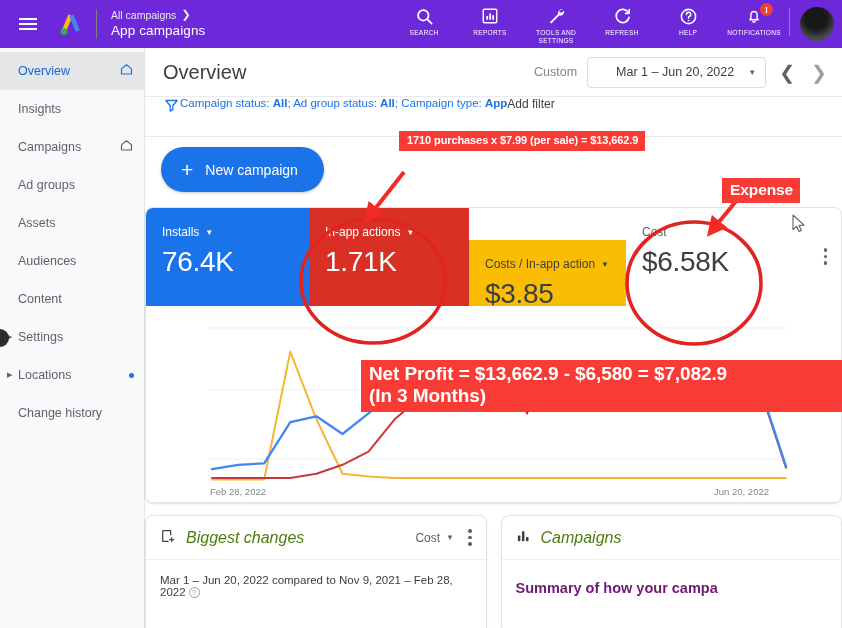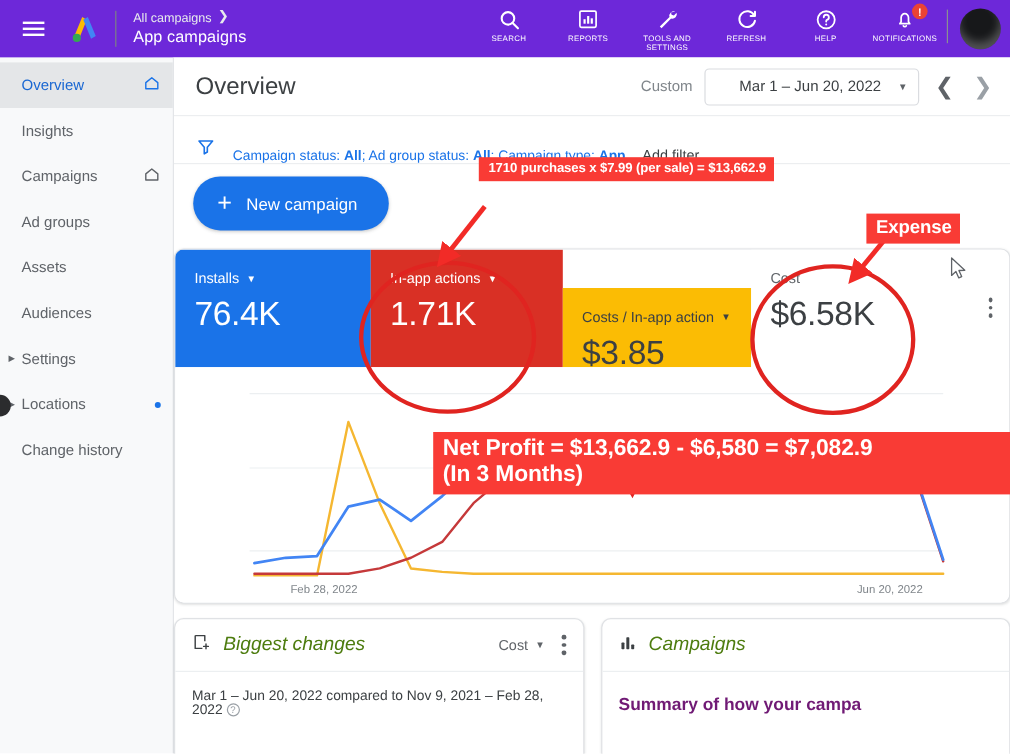--- a/index.html
+++ b/index.html
@@ -62,22 +62,22 @@
   .page-title { font-size: 20px; color: #3c4043; font-weight: 400; }
   .date-wrap { margin-left: auto; display: flex; align-items: center; gap: 10px; }
   .custom-lbl { font-size: 12.5px; color: #80868b; }
   .date-box { border: 1px solid #dadce0; border-radius: 4px; height: 31px; min-width: 153px;
     display: flex; align-items: center; justify-content: space-between; padding: 0 9px 0 28px;
     font-size: 12.5px; color: #3c4043; cursor: pointer; gap: 14px; }
   .date-box .tri { font-size: 8px; color: #5f6368; }
   .nav-arrow { font-size: 19px; color: #9aa0a6; cursor: pointer; padding: 0 3px; font-family: "DejaVu Sans", sans-serif; }
   .nav-arrow.prev { color: #5f6368; }
 
-  .filter-bar { height: 40px; display: flex; align-items: flex-end; padding: 0 18px;
-    gap: 14px; border-bottom: 1px solid #e8eaed; background: #fff;}
+  .filter-bar { height: 40px; display: flex; align-items: flex-start; padding: 0 18px;
+    border-bottom: 1px solid #e8eaed; background: #fff;}
   .filter-text { font-size: 11.5px; color: #1a73e8; }
   .filter-text b { font-weight: 700; }
   .add-filter { font-size: 12px; color: #3c4043; cursor: pointer; }
 
   .content { position: relative; padding: 12px 0 0 0; background:#fff; height: 491px; }
 
   .new-campaign { position: absolute; left: 16px; top: 10px; height: 45px; border-radius: 23px;
     background: #1a73e8; color: #fff; display: flex; align-items: center; gap: 12px;
     padding: 0 26px 0 20px; font-size: 14px; font-weight: 500; cursor: pointer;
     box-shadow: 0 1px 3px rgba(60,64,67,.3); }
@@ -100,21 +100,21 @@
   .m-costs .mlabel, .m-costs .mval, .m-costs .mtri { color: #3c4043; }
   .m-cost { width: 155px; background: #ffffff; }
   .m-cost .mlabel { color: #5f6368; }
   .m-cost .mval { color: #3c4043; }
   .kebab { position: absolute; right: 14px; top: 40px; display: flex; flex-direction: column;
     gap: 3px; cursor: pointer; }
   .kebab i { width: 3.5px; height: 3.5px; border-radius: 50%; background: #5f6368; display: block; }
 
   .chart-area { position: relative; height: 197px; background: #fff; }
   .chart-dates { position: absolute; bottom: 6px; left: 0; width: 100%;
-    display: flex; justify-content: space-between; padding: 0 72px 0 96px;
+    display: flex; justify-content: space-between; padding: 0 72px 0 64px;
     font-size: 9.5px; color: #80868b; text-align: right; }
 
   
   .bottom-row { position: absolute; left: 0; top: 378px; width: 697px; display: flex; gap: 14px; }
   .bcard { background: #fff; border: 1px solid #e0e2e5; border-radius: 8px;
     box-shadow: 0 1px 2px rgba(60,64,67,.15); overflow: hidden; }
   .bcard.changes { width: 452px; height: 120px; }
   .bcard.camps { width: 452px; height: 120px; }
   .bcard-head { height: 44px; display: flex; align-items: center; padding: 0 14px; gap: 10px;
     border-bottom: 1px solid #eceff1; }
@@ -258,20 +258,23 @@
       </span>
     </div>
     <div class="nav-item">
       <span class="lbl">Ad groups</span>
     </div>
     <div class="nav-item">
       <span class="lbl">Assets</span>
     </div>
     <div class="nav-item">
       <span class="lbl">Audiences</span>
+    </div>
+    <div class="nav-item">
+      <span class="lbl">Content</span>
     </div>
     <div class="nav-item">
       <span class="caret">▶</span>
       <span class="lbl">Settings</span>
     </div>
     <div class="nav-item">
       <span class="caret">▶</span>
       <span class="lbl">Locations</span>
       <span class="dot"></span>
     </div>

